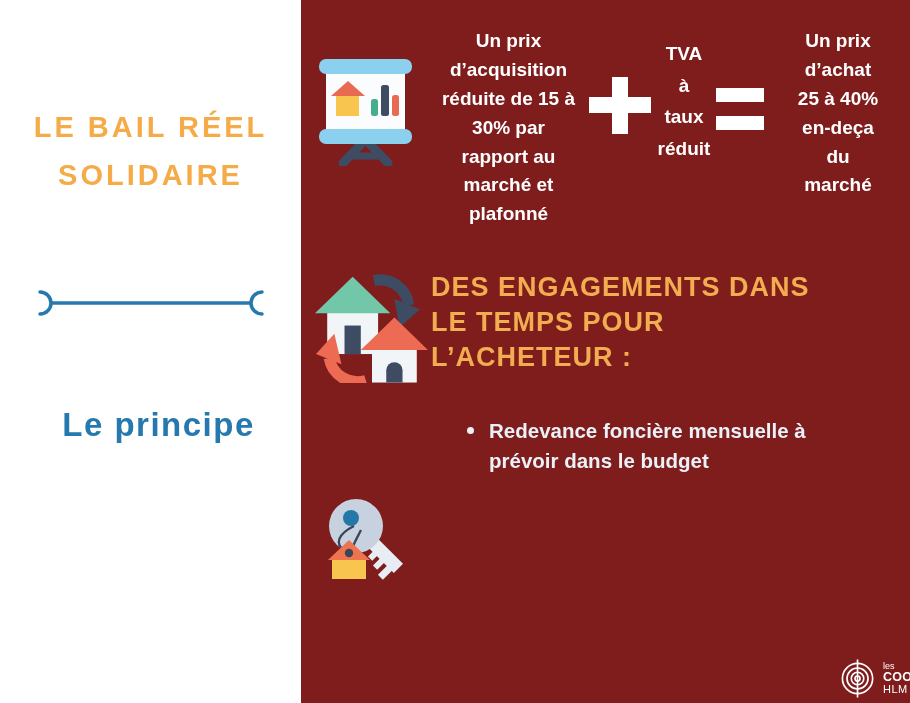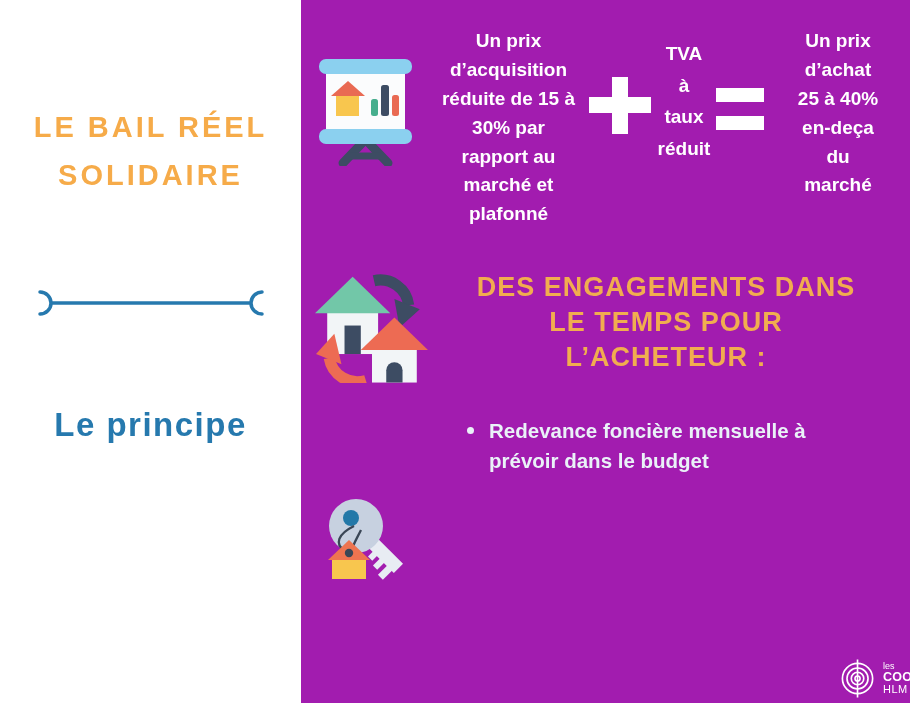--- a/index.html
+++ b/index.html
@@ -10,26 +10,26 @@
   
   .left-panel { position:absolute; left:0; top:0; width:301px; height:703px; background:#ffffff; }
   .title {
     position:absolute; left:0; top:104px; width:301px; margin:0;
     text-align:center; white-space:pre-line;
     font-size:29px; font-weight:bold; letter-spacing:3px; line-height:1.65;
     color:#F6AB49;
   }
   .divider { position:absolute; left:30px; top:289px; width:242px; height:28px; }
   .subtitle {
-    position:absolute; left:0; top:406px; width:301px; margin:0;
+    position:absolute; left:8px; top:406px; width:301px; margin:0;
     text-align:center; font-size:33px; font-weight:bold; letter-spacing:1.5px;
     color:#2679AE;
   }
   
-  .content-panel { position:absolute; left:301px; top:0; width:609px; height:703px; background:#a21caf; }
+  .content-panel { position:absolute; left:301px; top:0; width:609px; height:703px; background:#7f1d1d; }
   .content-panel > * { position:absolute; }
   .board-icon   { left:18px;  top:56px;  width:93px;  height:110px; }
   .houses-icon  { left:14px;  top:264px; width:114px; height:119px; }
   .key-icon     { left:27px;  top:496px; width:91px;  height:91px; }
   .term {
     color:#ffffff; font-weight:bold; font-size:19px; line-height:1.52;
     text-align:center; white-space:pre-line;
   }
   .term-acquisition { left:120px; top:27px; width:175px; }
   .term-tva         { left:352px; top:38px; width:62px; line-height:1.66; }
@@ -37,21 +37,21 @@
   .plus-icon  { left:288px; top:77px; width:62px; height:57px; }
   .plus-icon i { position:absolute; display:block; background:#ffffff; }
   .plus-icon .pv { left:23px; top:0; width:16px; height:57px; }
   .plus-icon .ph { left:0; top:20px; width:62px; height:16px; }
   .equals-icon { left:415px; top:88px; width:48px; height:42px; }
   .equals-icon i { position:absolute; display:block; background:#ffffff; width:48px; height:14px; }
   .equals-icon .e1 { top:0; } .equals-icon .e2 { top:28px; }
   .engagements-heading {
     left:130px; top:270px; width:470px; margin:0;
     color:#F1AD4F; font-size:27px; font-weight:bold; letter-spacing:1px;
-    line-height:1.3; text-align:center; white-space:pre-line;
+    line-height:1.3; white-space:pre-line;
   }
   .bullets {
     left:150px; top:416px; width:440px; margin:0; padding:0; list-style:none;
     color:#EAF2F8; font-size:20.5px; line-height:1.45;
   }
   .bullets li { position:relative; padding-left:38px; margin-bottom:27px; white-space:pre-line;font-weight:bold; }
   .bullets li::before {
     content:""; position:absolute; left:16px; top:11px;
     width:7px; height:7px; border-radius:50%; background:#EAF2F8;
   }

